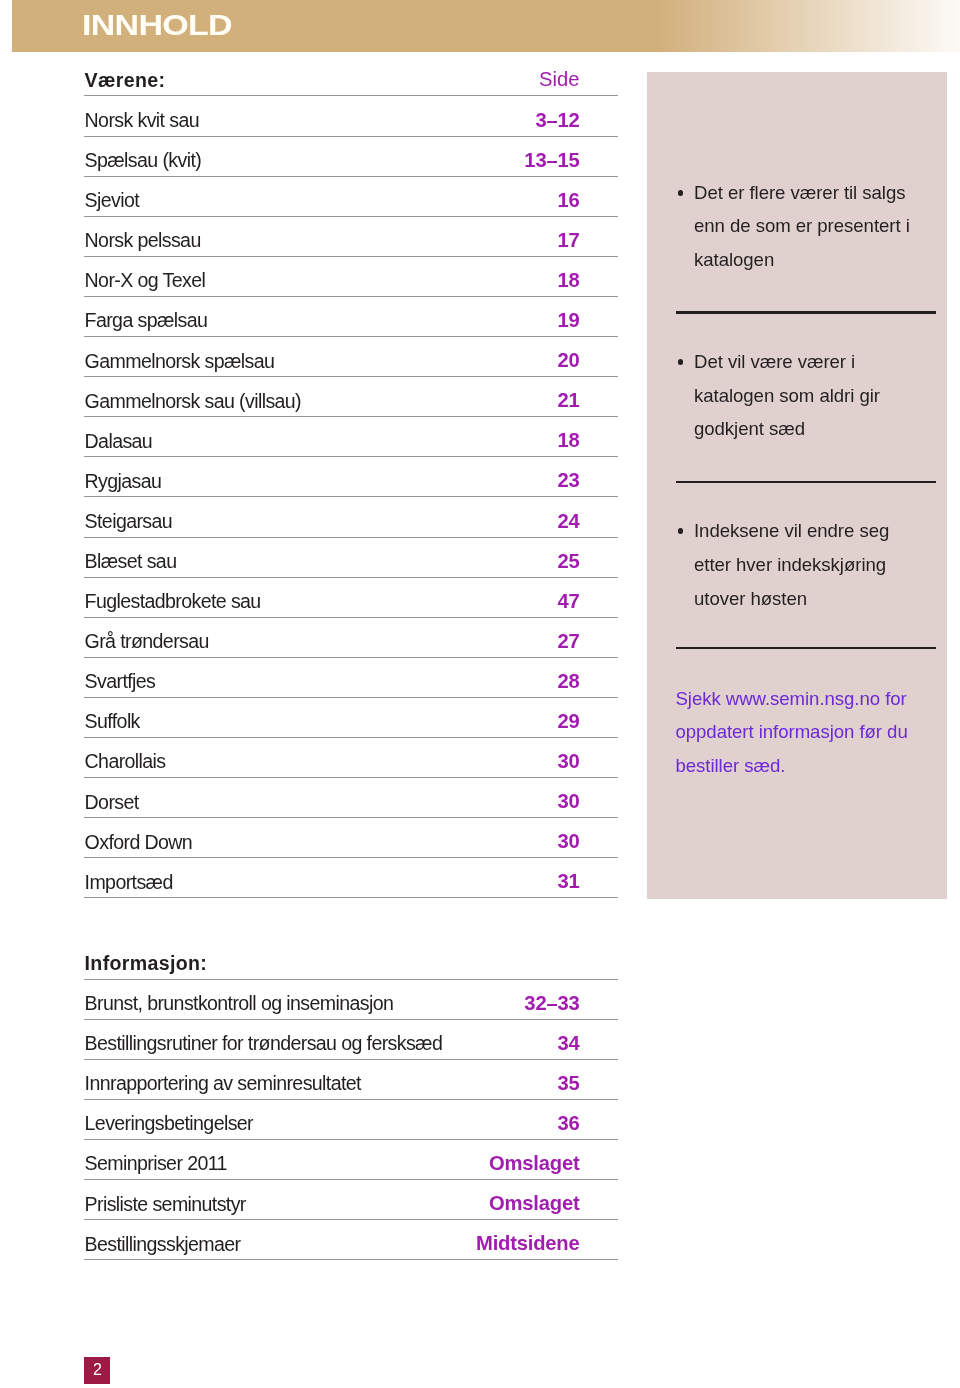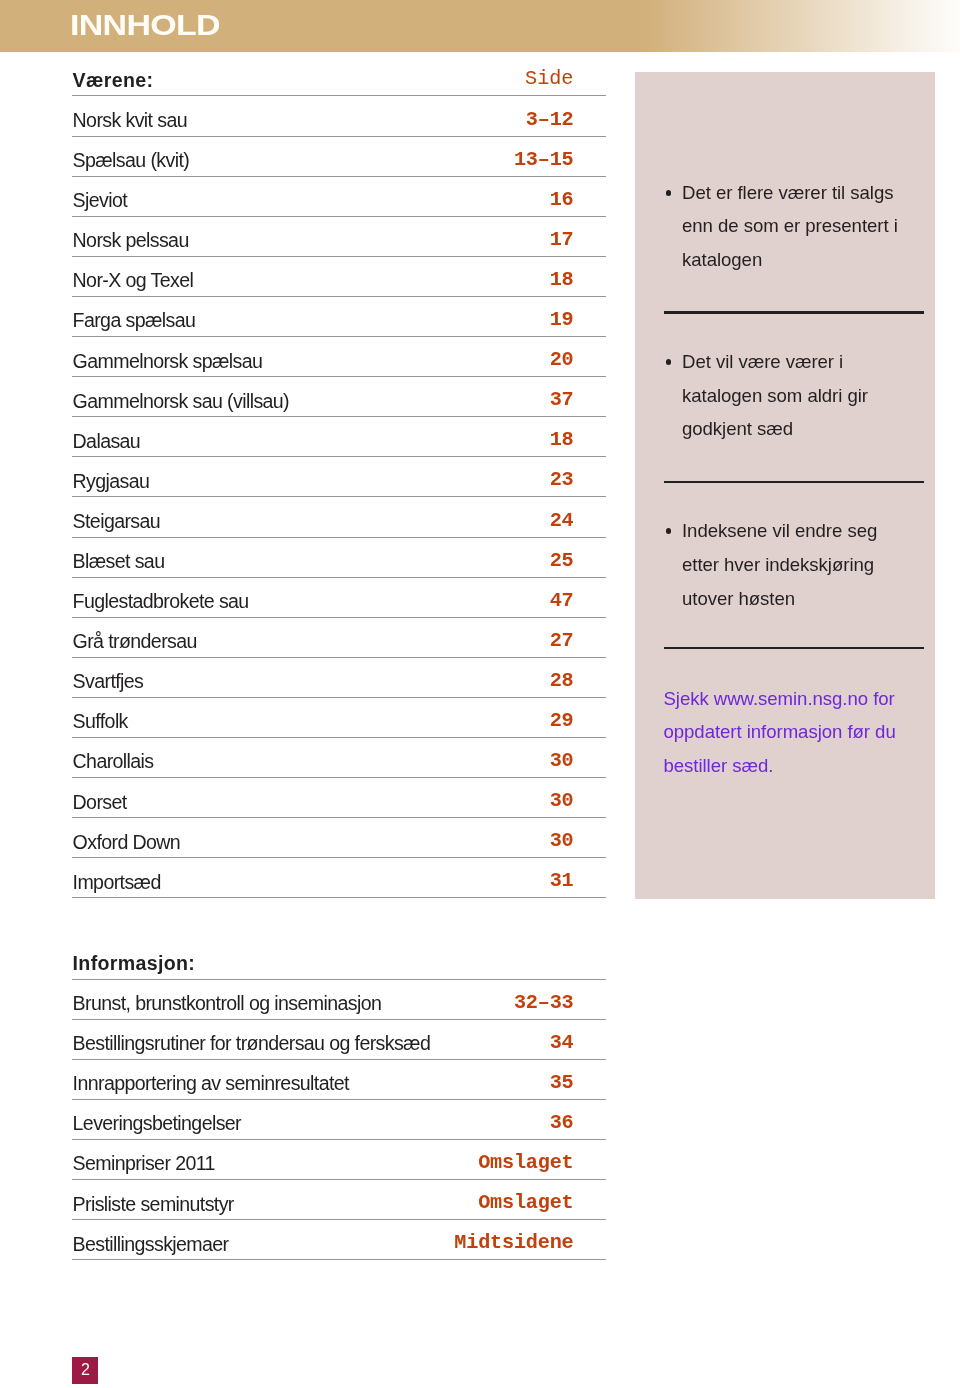--- a/index.html
+++ b/index.html
@@ -1,29 +1,29 @@
 <!DOCTYPE html>
 <html><head>
 <meta charset="utf-8">
 <title>INNHOLD</title>
 <style>
   html,body{margin:0;padding:0;}
   body{width:960px;height:1388px;background:#ffffff;font-family:"Liberation Sans",sans-serif;-webkit-font-smoothing:antialiased;text-rendering:optimizeLegibility;overflow:hidden;position:relative;}
-  .page{position:absolute;inset:0;will-change:transform;}
+  .page{position:absolute;inset:0;will-change:transform;margin-left:12px;}
 
   
   .hdr{position:absolute;left:0;top:0;width:960px;height:51.8px;
        background:linear-gradient(to right,#d2b07c 0px,#d2b07c 646px,#ffffff 968px);}
   .hdr-title{position:absolute;left:70.3px;top:10.2px;font-size:29.3px;font-weight:700;color:#fffdf5;letter-spacing:-0.6px;line-height:29.3px;transform:scaleX(1.16);transform-origin:left center;}
 
   
   .toc{position:absolute;left:72px;width:533.5px;}
   .toc .row{position:relative;box-sizing:border-box;height:40.1px;border-bottom:1px solid #969696;}
   .toc .lbl{position:absolute;left:0.6px;bottom:5.0px;font-size:19.6px;line-height:19.6px;color:#231f20;letter-spacing:-0.62px;white-space:nowrap;}
-  .toc .num{position:absolute;right:32px;bottom:5.8px;font-size:20.2px;line-height:20.2px;color:#c2410c;font-weight:700;letter-spacing:-0.2px;white-space:nowrap;font-family:Liberation Mono, monospace;}
+  .toc .num{position:absolute;right:38px;bottom:5.8px;font-size:20.2px;line-height:20.2px;color:#a21caf;font-weight:700;letter-spacing:-0.2px;white-space:nowrap;}
   .toc .head .lbl{font-weight:700;letter-spacing:0.32px;}
   .toc .head .num{font-weight:400;letter-spacing:0;}
 
   
   .panel{position:absolute;left:635px;top:72px;width:300px;height:826.5px;background:#e0d1cf;}
   .note{position:absolute;left:47px;width:280px;font-size:18.6px;line-height:33.8px;color:#231f20;letter-spacing:-0.05px;}
   .note .bullet{position:absolute;left:-16.2px;top:14.4px;width:5.6px;height:5.6px;border-radius:50%;background:#231f20;font-size:0;line-height:0;}
   .sep{position:absolute;left:28.8px;width:260.4px;height:2.4px;background:#231f20;}
   .panel-foot{position:absolute;left:28.5px;width:295px;font-size:18.6px;line-height:33.8px;color:#6d28d9;letter-spacing:-0.05px;}
   .ln{display:block;white-space:nowrap;}
@@ -68,21 +68,21 @@
       <div class="row">
         <span class="lbl">Farga spælsau</span>
         <span class="num">19</span>
       </div>
       <div class="row">
         <span class="lbl">Gammelnorsk spælsau</span>
         <span class="num">20</span>
       </div>
       <div class="row">
         <span class="lbl">Gammelnorsk sau (villsau)</span>
-        <span class="num">37</span>
+        <span class="num">21</span>
       </div>
       <div class="row">
         <span class="lbl">Dalasau</span>
         <span class="num">18</span>
       </div>
       <div class="row">
         <span class="lbl">Rygjasau</span>
         <span class="num">23</span>
       </div>
       <div class="row">

